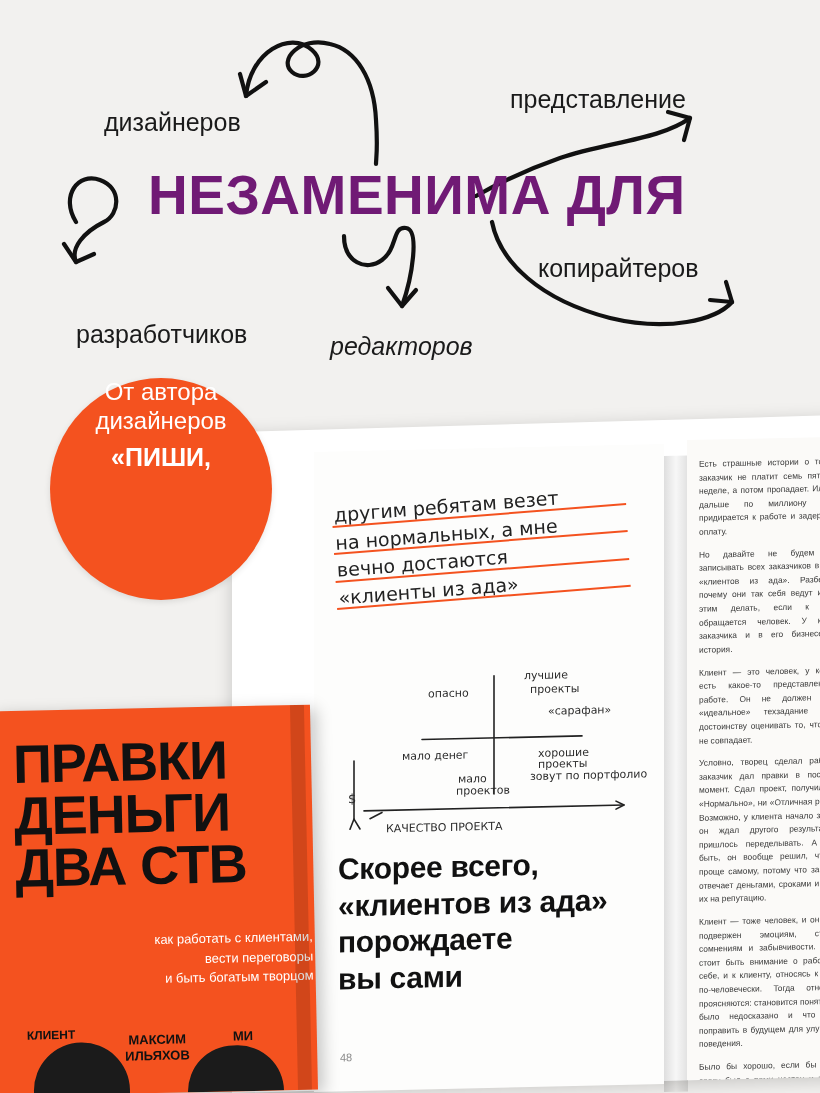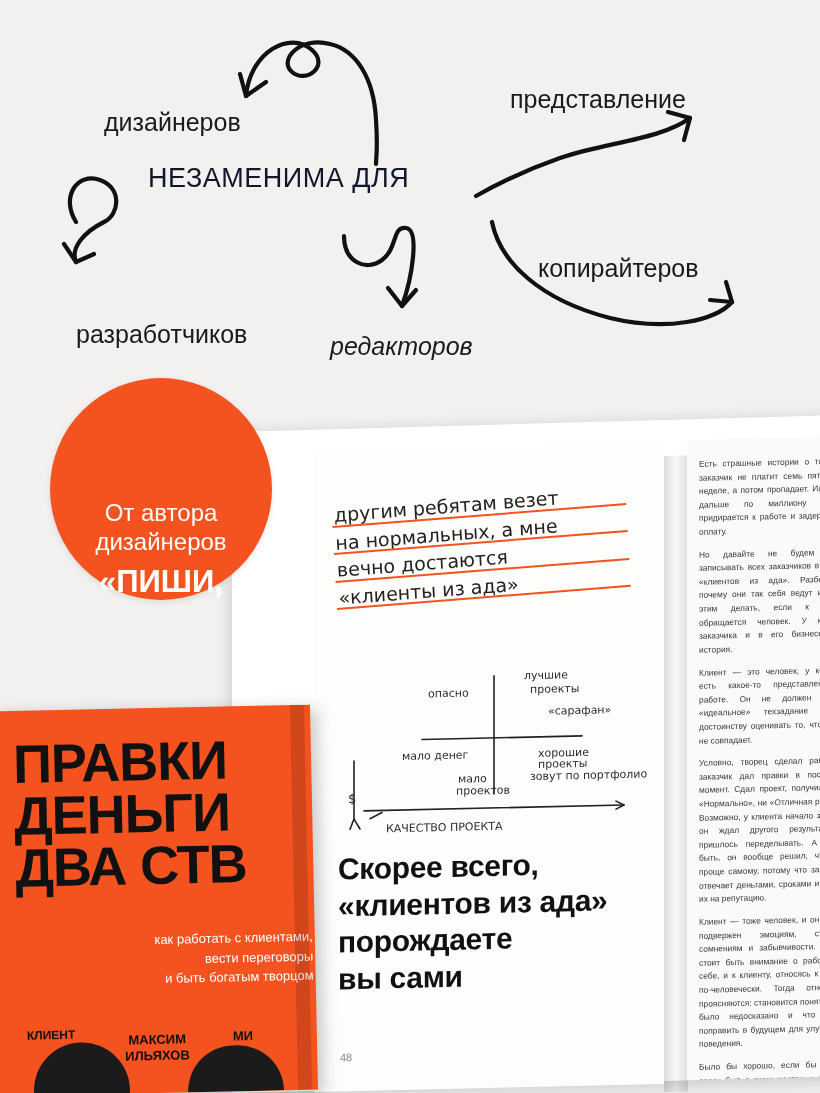--- a/index.html
+++ b/index.html
@@ -25,24 +25,24 @@
   .promo {
     position: absolute;
     left: 0; top: 0;
     width: 820px;
     height: 400px;
   }
   .promo-headline {
     position: absolute;
     left: 148px;
     top: 163px;
-    font-size: 27px;
-    font-weight: normal;
+    font-size: 55px;
+    font-weight: bold;
     letter-spacing: 0.5px;
-    color: #0f172a;
+    color: #701a75;
     white-space: nowrap;
   }
   .tag {
     position: absolute;
     font-size: 25px;
     color: #1a1a1a;
     white-space: nowrap;
     font-weight: normal;
   }
   .tag-designers { left: 104px; top: 108px; }
@@ -65,32 +65,32 @@
     left: 50px;
     top: 378px;
     width: 222px;
     height: 222px;
     border-radius: 50%;
     background: #f4521f;
     color: #ffffff;
     display: flex;
     flex-direction: column;
     align-items: center;
-    justify-content: flex-end;
+    justify-content: flex-start;
     text-align: center;
     line-height: 1.2;
     z-index: 6;
     box-shadow: 0 2px 6px rgba(0,0,0,0.10);
   }
   .badge-line {
     font-size: 24px;
     font-weight: normal;
   }
   .badge-strong {
-    font-size: 31px;
+    font-size: 25px;
     font-weight: bold;
     margin-top: 6px;
   }
 
   
   .book-open {
     position: absolute;
     left: 232px;
     top: 432px;
     width: 604px;

